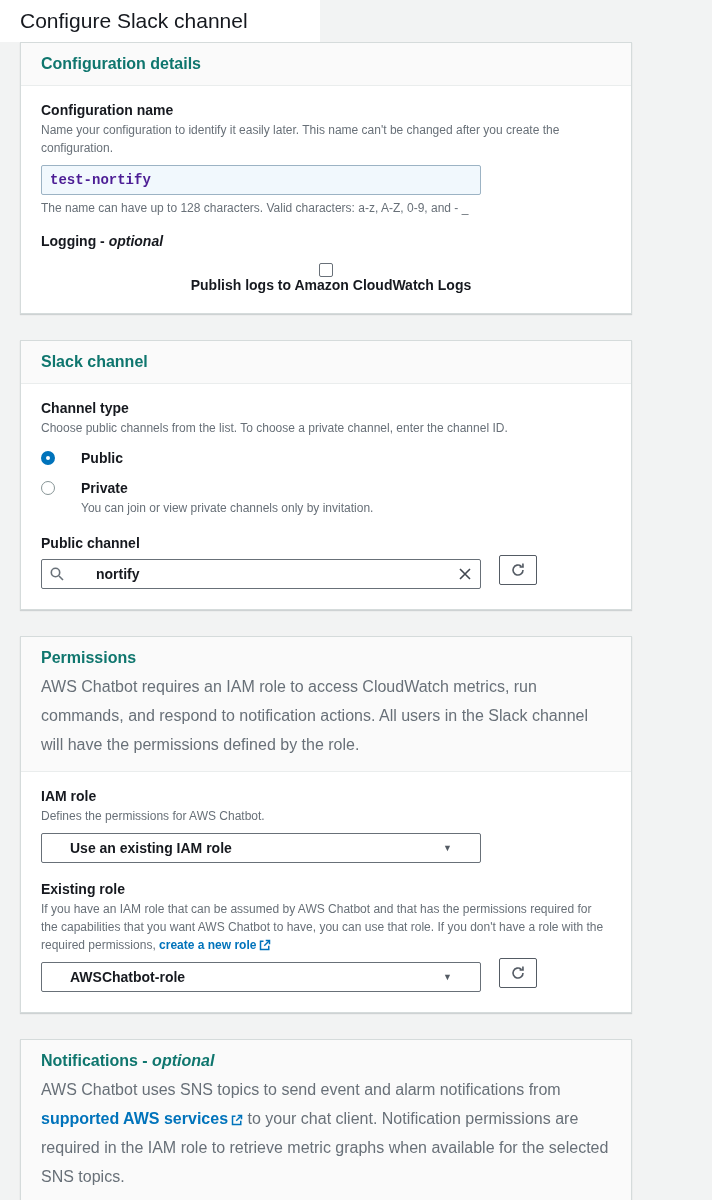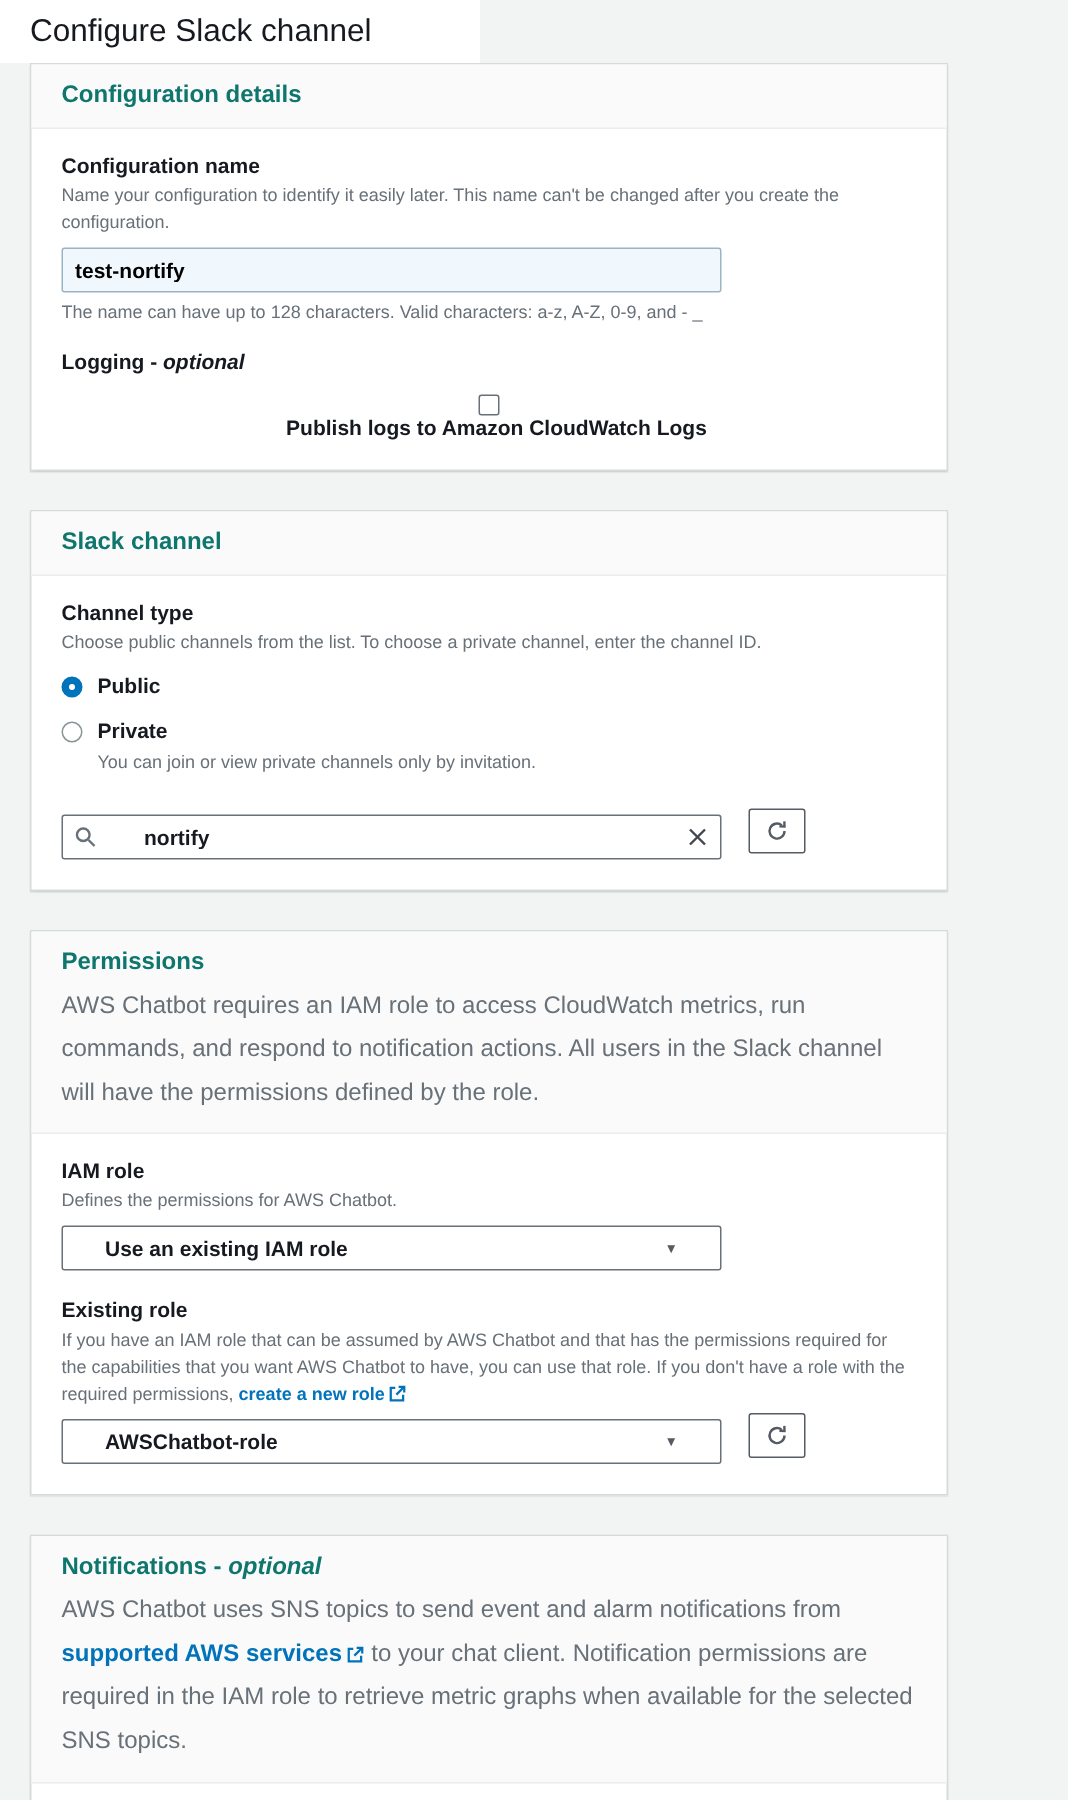--- a/index.html
+++ b/index.html
@@ -32,22 +32,22 @@
   .lbl .opt { font-style: italic; }
   .desc { font-size: 12px; color: #687078; margin-top: 3px; line-height: 1.5; }
   .helper { font-size: 12px; color: #687078; margin-top: 6px; }
   .field { margin-bottom: 18px; }
   .field:last-child { margin-bottom: 0; }
 
   .inp {
     width: 440px; height: 30px;
     border: 1px solid #9cb3c4; border-radius: 2px;
     background: #f1f8fd;
-    font-family: Liberation Sans, sans-serif;
-    font-size: 14px; font-weight: 700; color: #000000;
+    font-family: Liberation Mono, monospace;
+    font-size: 14px; font-weight: 700; color: #4c1d95;
     padding: 0 8px; margin-top: 8px;
   }
 
   .search-wrap {
     width: 440px; height: 30px; margin-top: 8px;
     border: 1px solid #687078; border-radius: 2px;
     background: #fff; display: inline-flex; align-items: center; padding: 0 8px;
     vertical-align: middle;
     gap: 26px;
   }
@@ -70,21 +70,21 @@
   .refresh-btn {
     width: 38px; height: 30px; margin-left: 14px; vertical-align: middle;
     border: 1px solid #545b64; border-radius: 2px; background: #fff;
     display: inline-flex; align-items: center; justify-content: center; cursor: pointer;
   }
 
   .chk-row { display: flex; align-items: center; margin-top: 14px; flex-direction: column; }
   .chk { width: 14px; height: 14px; border: 1px solid #687078; border-radius: 2px; background: #fff; flex: none; }
   .chk-row .lbl { margin-left: 10px; }
 
-  .radio-row { display: flex; align-items: flex-start; margin-top: 12px; }
+  .radio-row { display: flex; align-items: flex-start; margin-top: 12px; gap: 16px; }
   .radio { width: 14px; height: 14px; border-radius: 50%; flex: none; margin-top: 2px; background: #fff; }
   .radio.on { border: 5px solid #0073bb; }
   .radio.off { border: 1px solid #879596; }
   .radio-text { margin-left: 10px; }
   .radio-text .desc { margin-top: 2px; }
 
   .link { color: #0073bb; font-weight: 700; text-decoration: none; cursor: pointer; }
   .ext-ico { vertical-align: -2px; margin-left: 3px; }
 
   .sub-h { font-size: 18px; font-weight: 400; color: #16191f; margin-bottom: 8px; }
@@ -133,20 +133,21 @@
       </div>
       <div class="radio-row">
         <span class="radio off"></span>
         <span class="radio-text">
           <span class="lbl">Private</span>
           <div class="desc">You can join or view private channels only by invitation.</div>
         </span>
       </div>
     </div>
     <div class="field">
+      <div class="lbl">Public channel</div>
       <span class="search-wrap">
         <svg width="14" height="14" viewBox="0 0 14 14" fill="none" stroke="#687078" stroke-width="1.6">
             <circle cx="5.5" cy="5.5" r="4.2"></circle>
             <path d="M9 9l4 4"></path>
           </svg>
         <input type="text" value="nortify" style="">
         <span class="icon-btn-x">
           <svg width="14" height="14" viewBox="0 0 14 14" fill="none" stroke="#414750" stroke-width="1.6">
               <path d="M2 2l10 10M12 2L2 12"></path>
             </svg>

